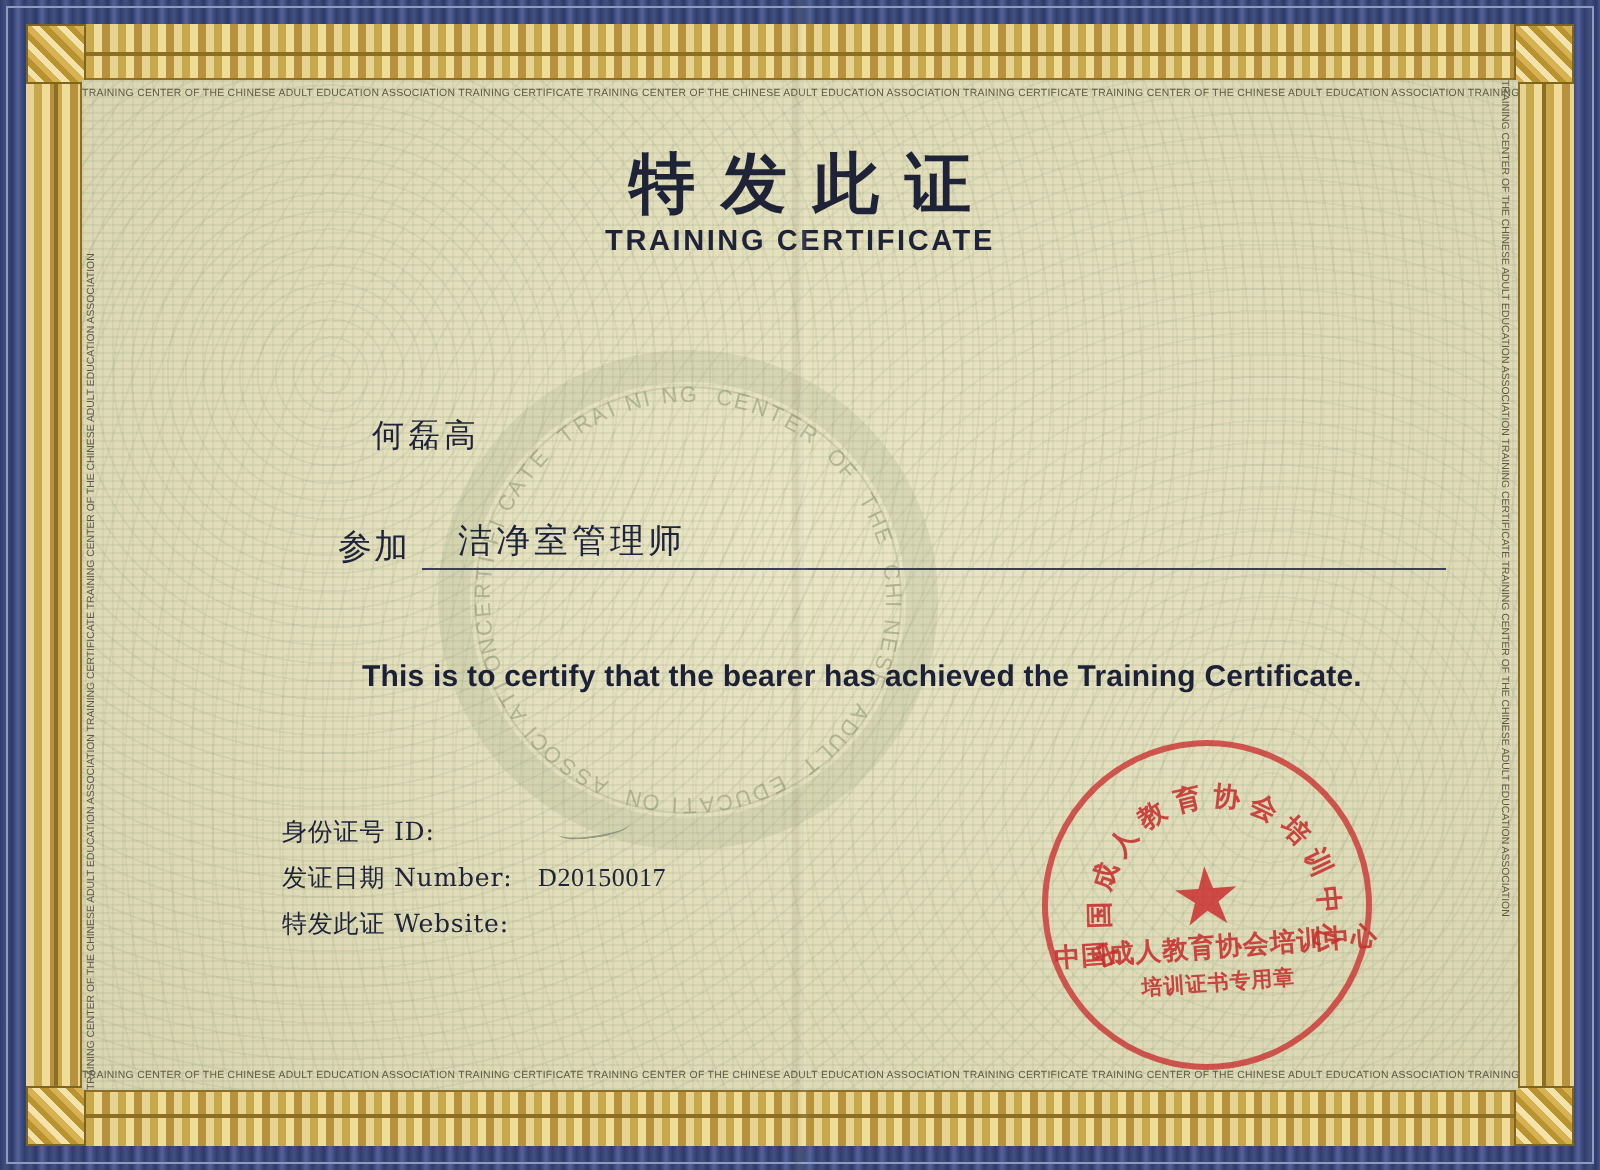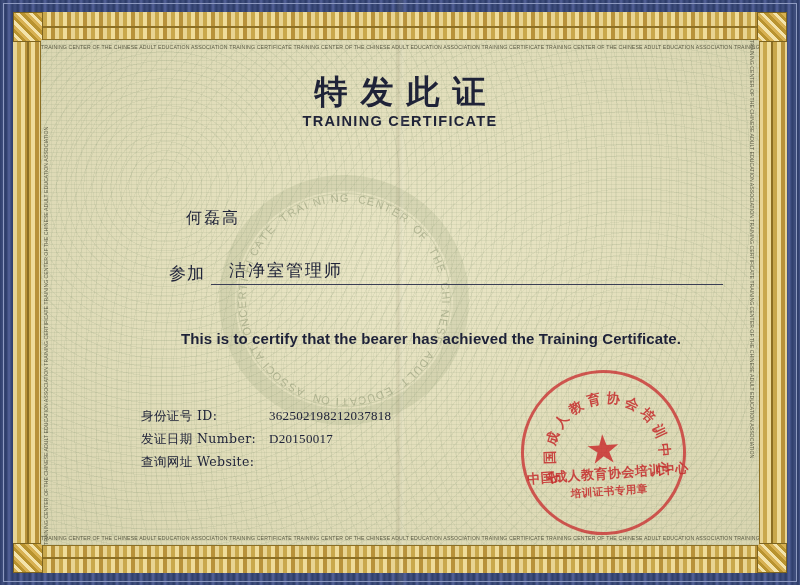--- a/index.html
+++ b/index.html
@@ -476,28 +476,27 @@
       </span>
     </div>
 
     <div class="line-en">This is to certify that the bearer has achieved the Training Certificate.</div>
 
     <div class="pen-mark"></div>
 
     <div class="fields">
       <div class="field-row">
         <span class="field-label">身份证号 ID:</span>
-        <span class="field-value">362502198212037818</span>
       </div>
       <div class="field-row">
         <span class="field-label">发证日期 Number:</span>
         <span class="field-value">D20150017</span>
       </div>
       <div class="field-row">
-        <span class="field-label">查询网址 Website:</span>
+        <span class="field-label">特发此证 Website:</span>
         <span class="field-value"></span>
       </div>
     </div>
 
     <div class="seal">
       <div class="star"></div>
       <div class="seal-arc" id="seal-arc">
           <span style="transform: rotate(-107deg) translate(-7px, -66px);">中</span>
           <span style="transform: rotate(-87.4545deg) translate(-7px, -66px);">国</span>
           <span style="transform: rotate(-67.9091deg) translate(-7px, -66px);">成</span>

